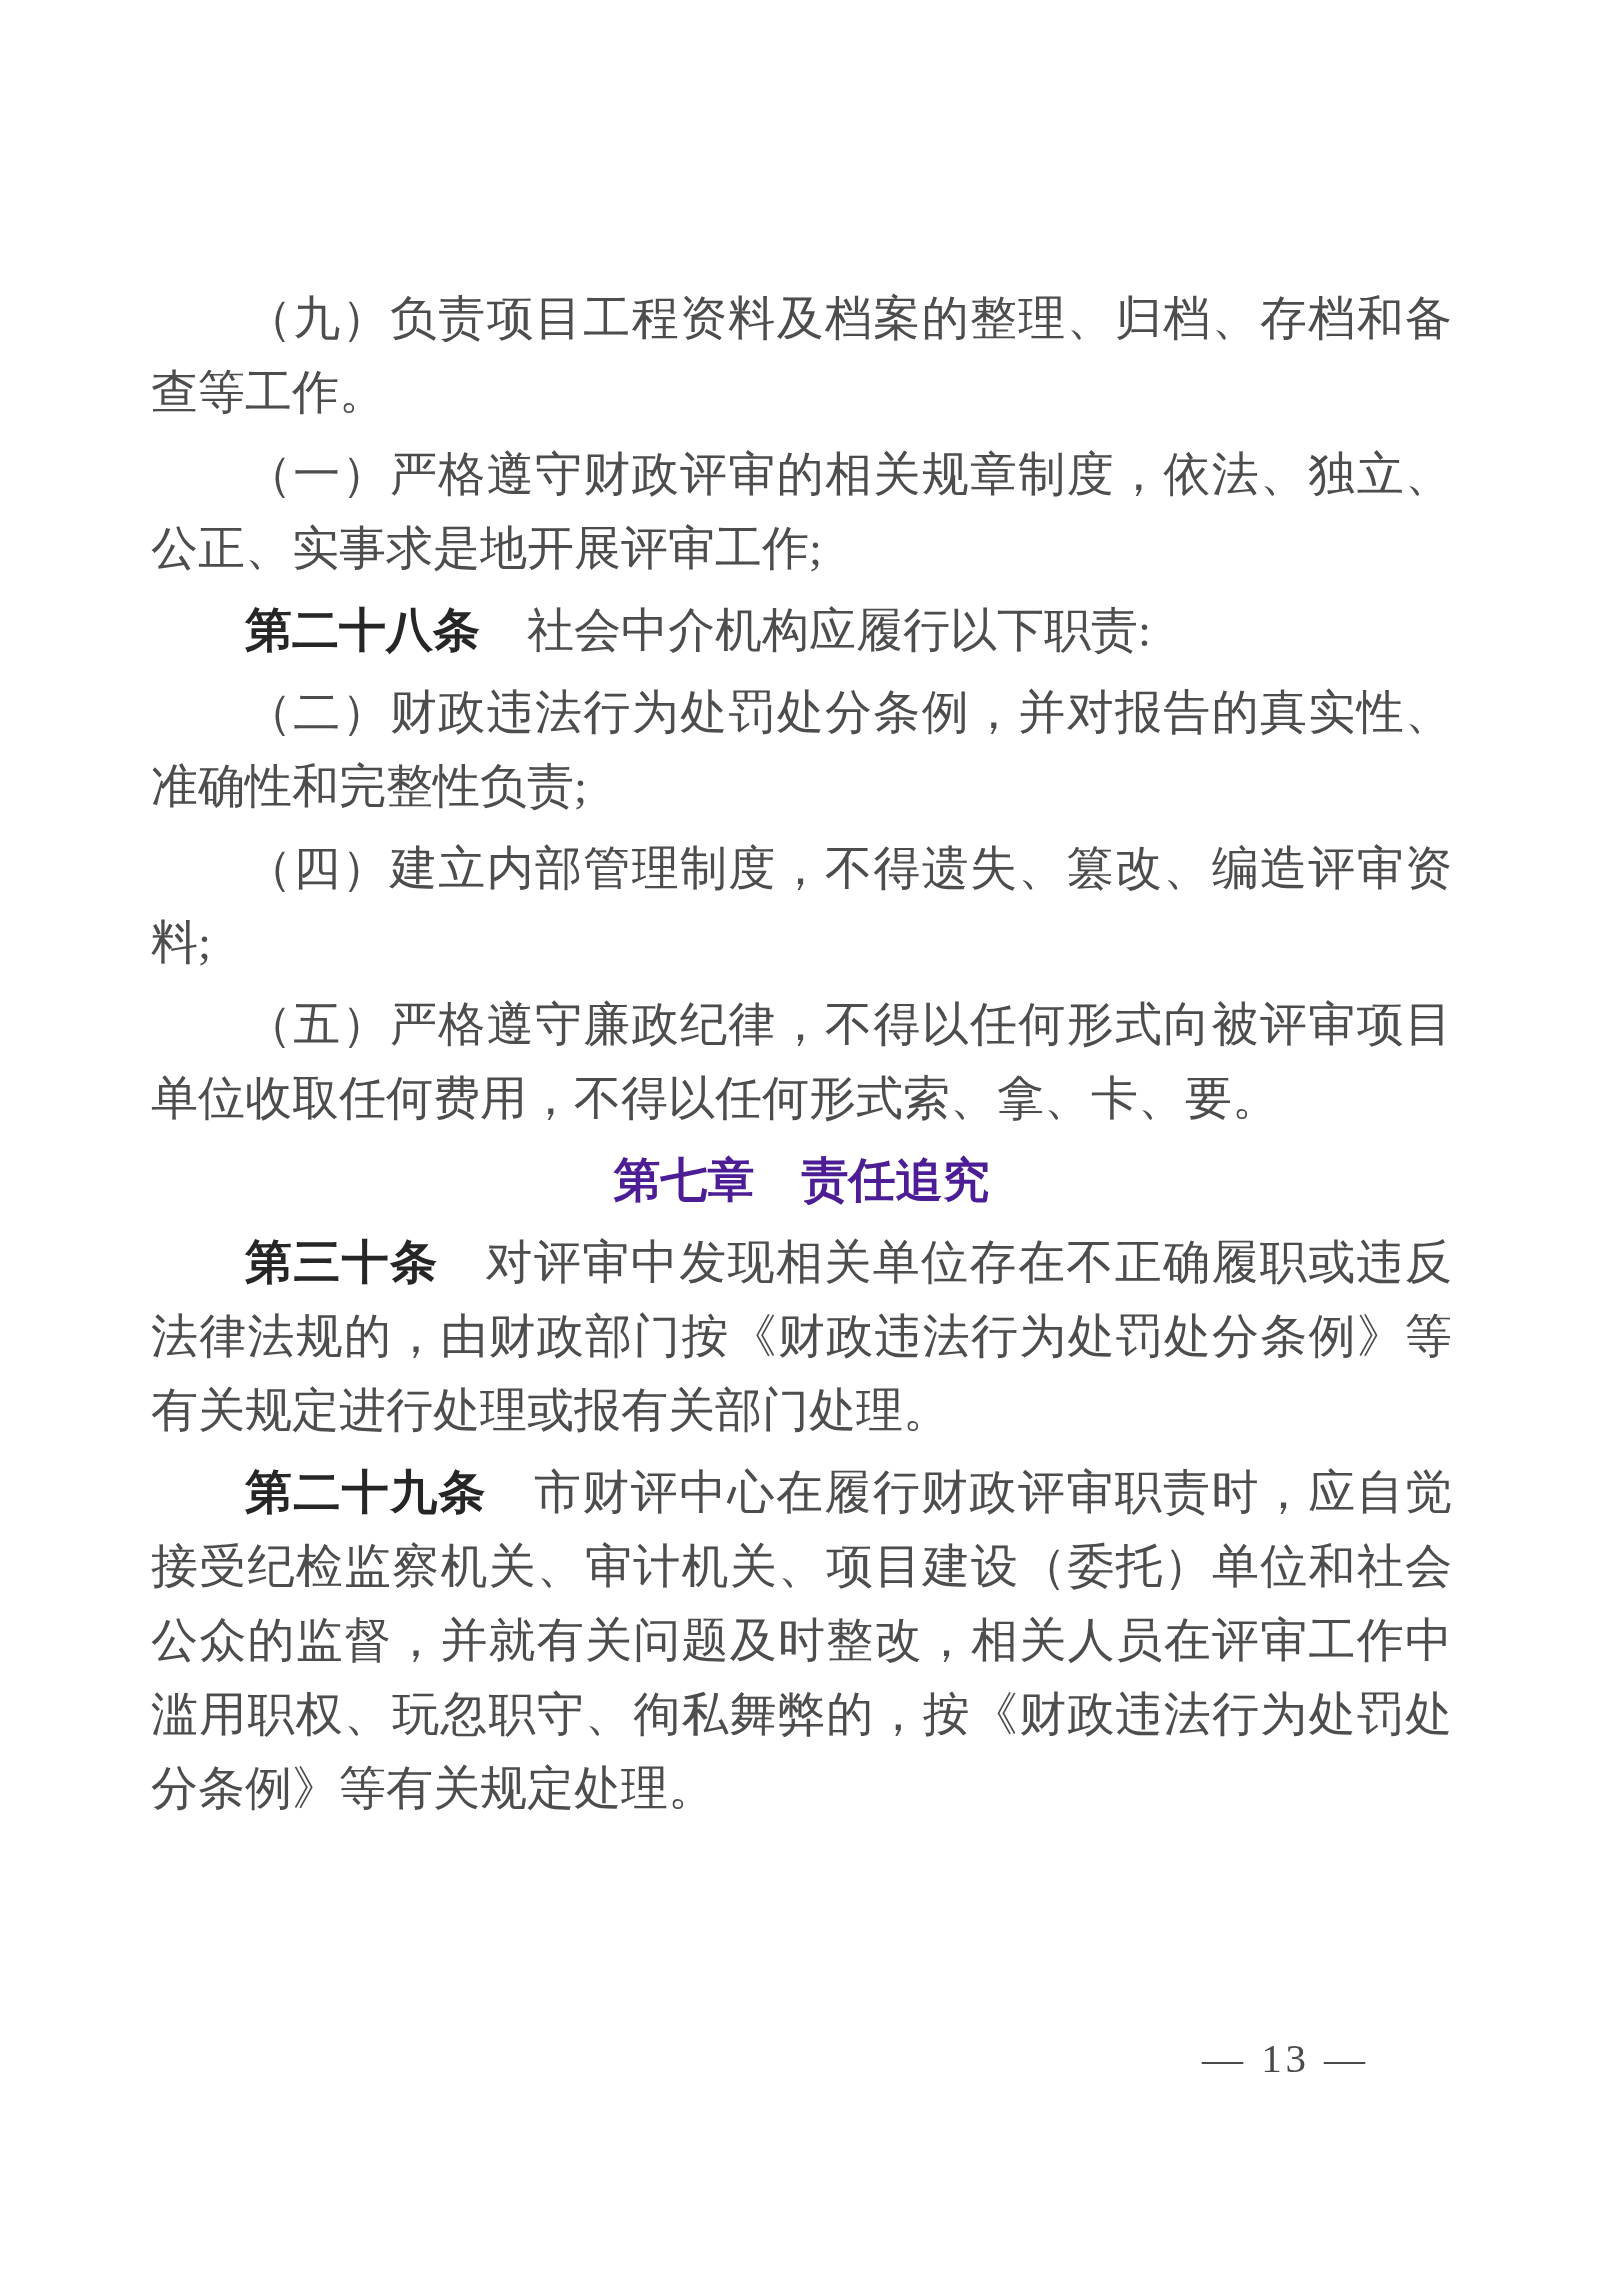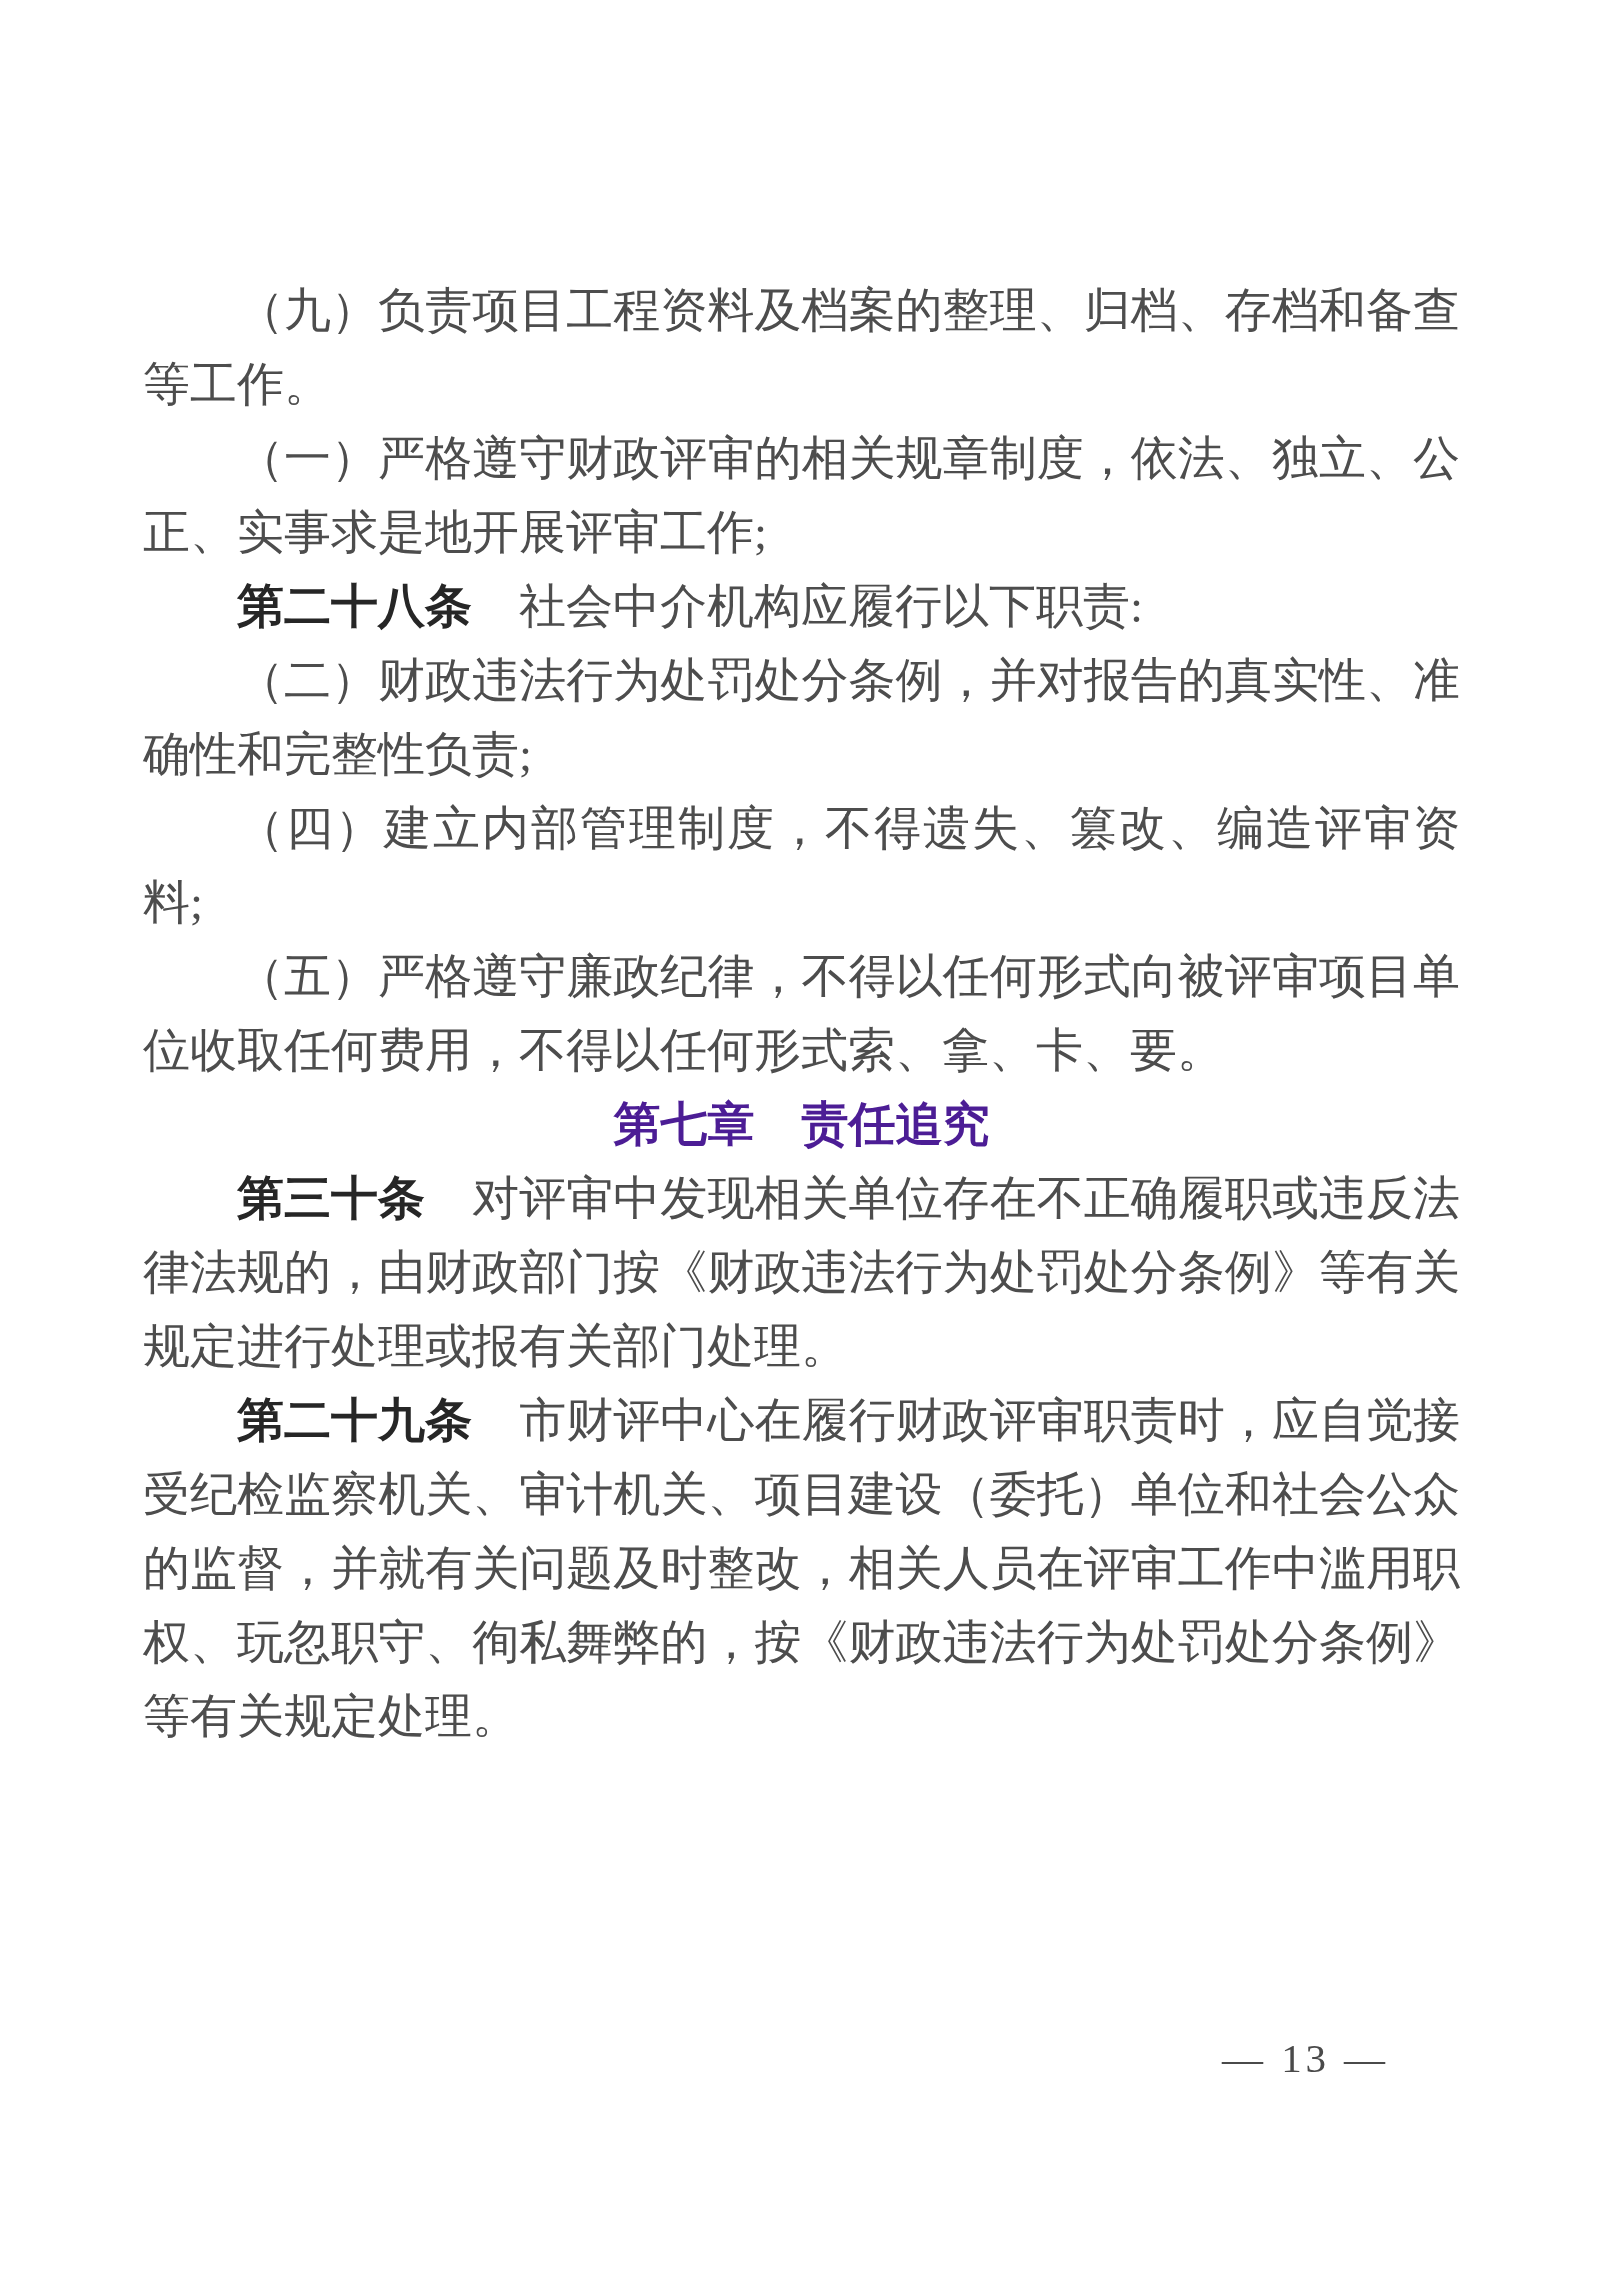--- a/index.html
+++ b/index.html
@@ -20,21 +20,21 @@
     position: absolute;
     left: 143px;
     top: 273px;
     width: 1317px;
     font-size: 47px;
     line-height: 74px;
     color: #4d4d4d;
     text-align: justify;
   }
   .para {
-    margin: 0;
+    margin: 8px;
     padding: 0;
     text-indent: 2em;
   }
   .lead {
     font-family: "Liberation Sans", "DejaVu Sans", sans-serif;
     font-weight: 700;
     color: #262626;
     margin-right: 1em;
   }
   .heading {
@@ -42,21 +42,21 @@
     padding: 0;
     text-indent: 0;
     text-align: center;
     font-family: "Liberation Sans", "DejaVu Sans", sans-serif;
     font-weight: 700;
     color: #4c1d95;
   }
   .page-number {
     position: absolute;
     top: 2035px;
-    right: 231px;
+    right: 251px;
     font-size: 41px;
     line-height: 47px;
     color: #4a4a4a;
     letter-spacing: 3.9px;
     font-family: "Liberation Serif", "DejaVu Serif", serif;
   }
 </style>
 </head>
 <body>
 

